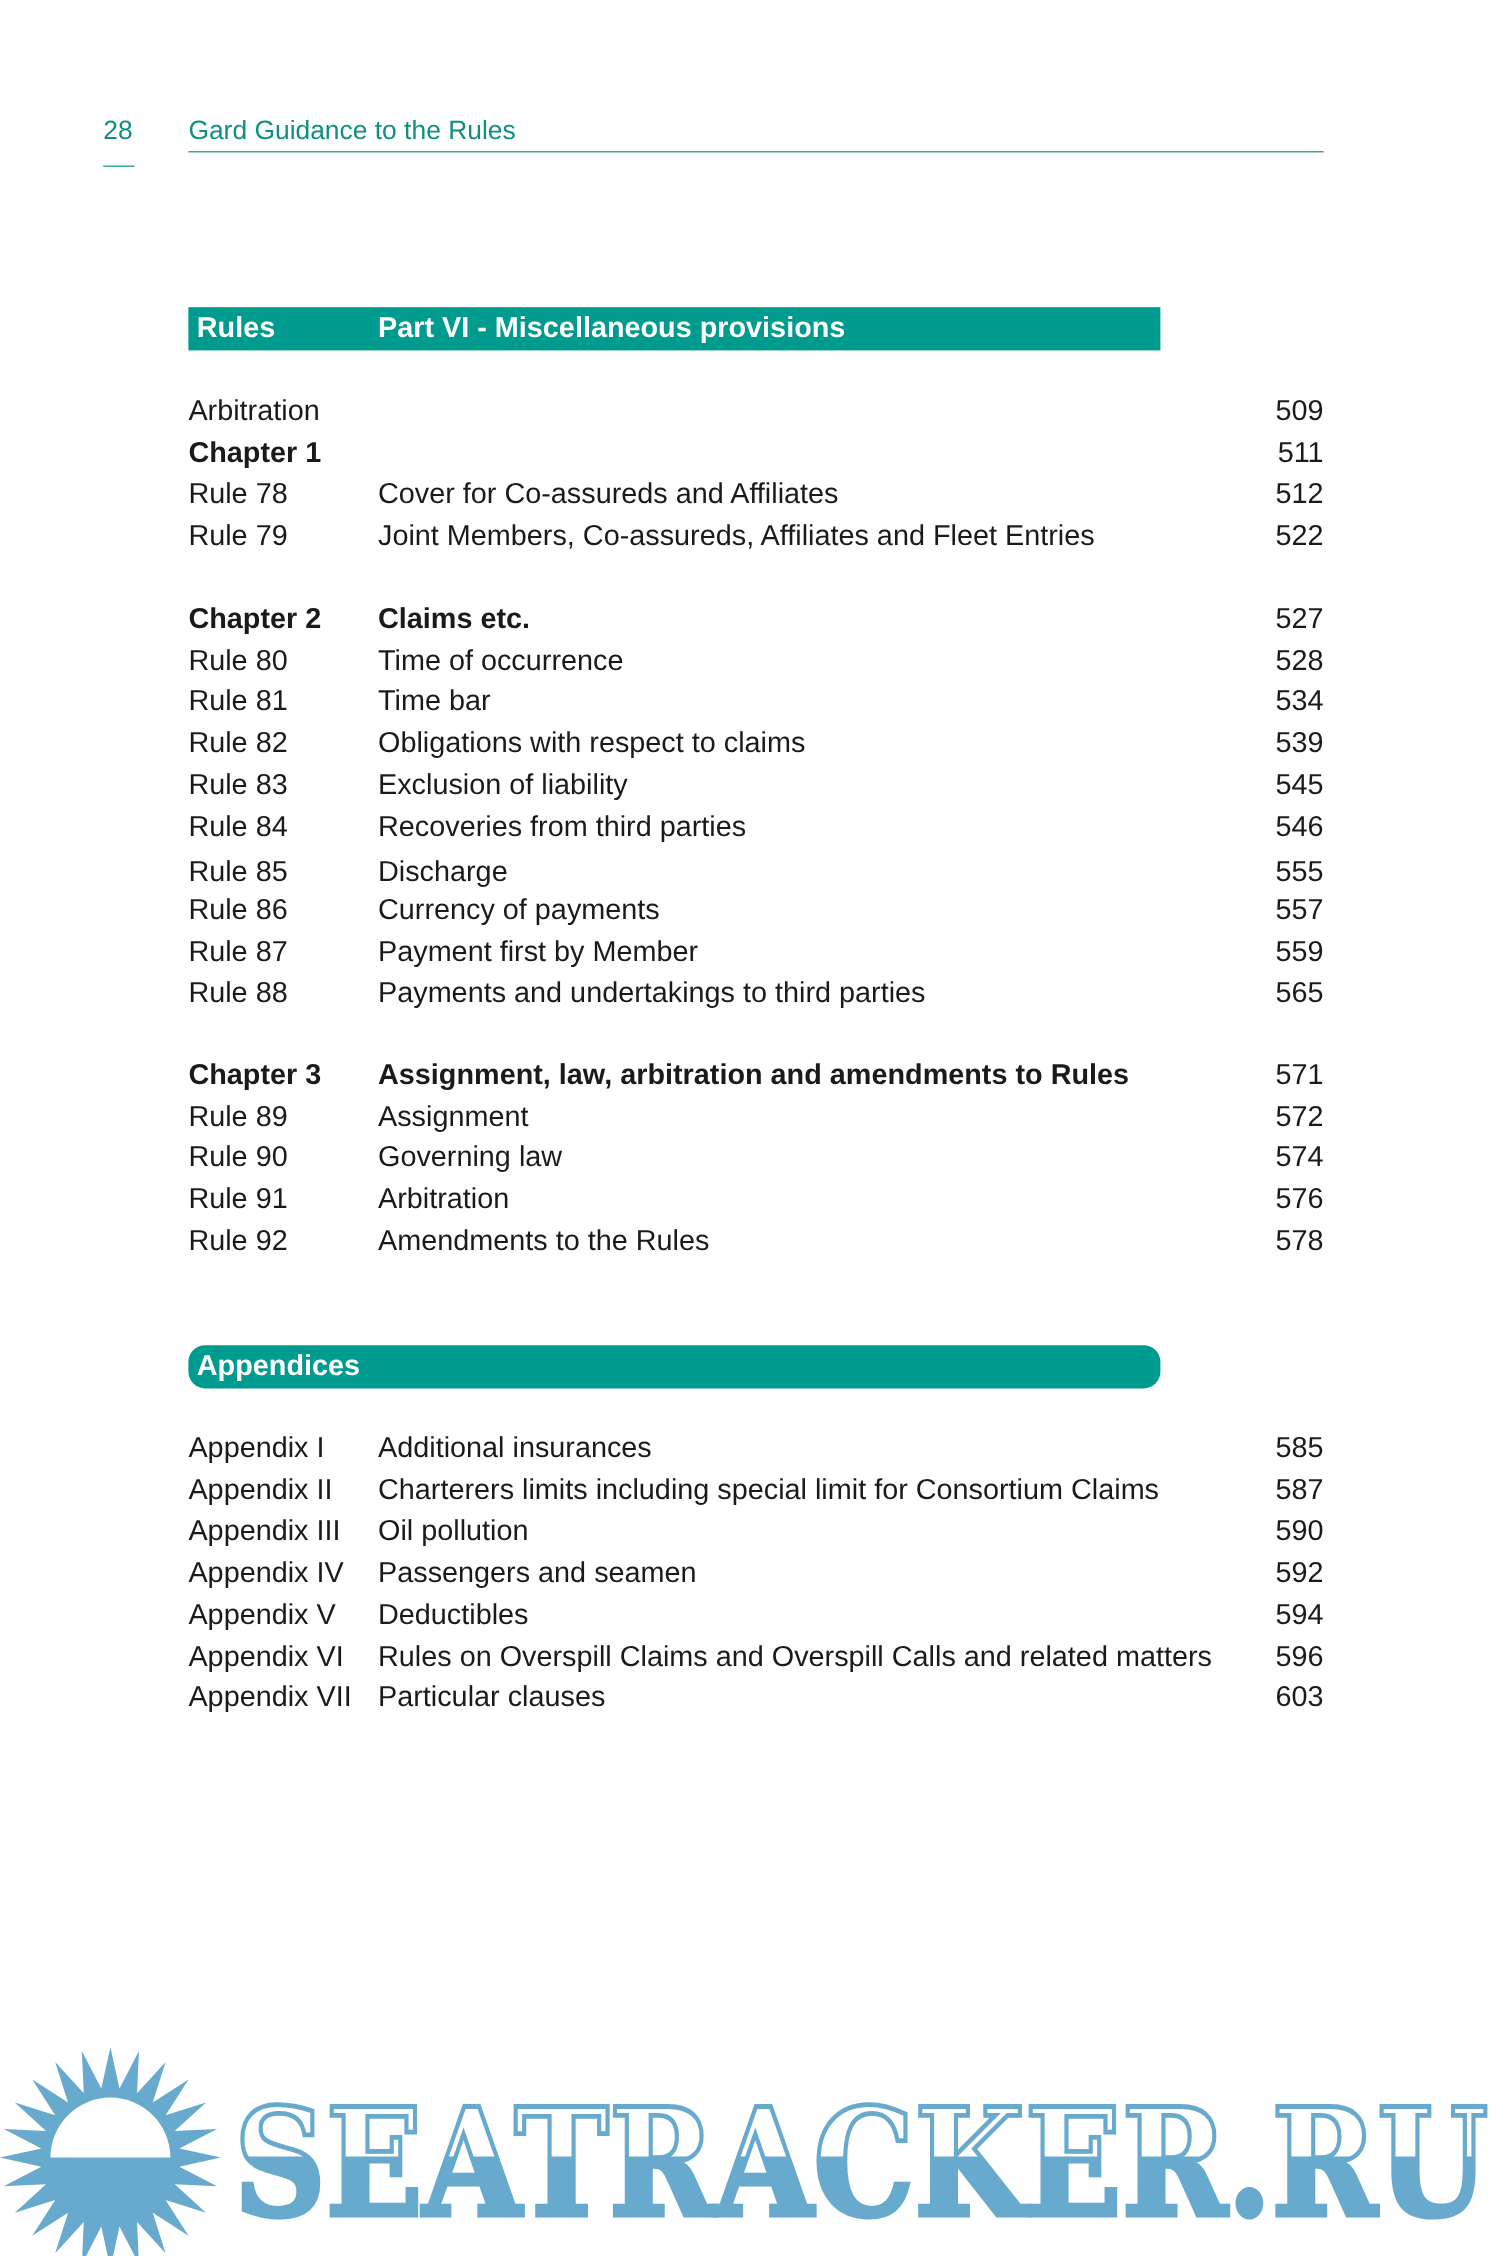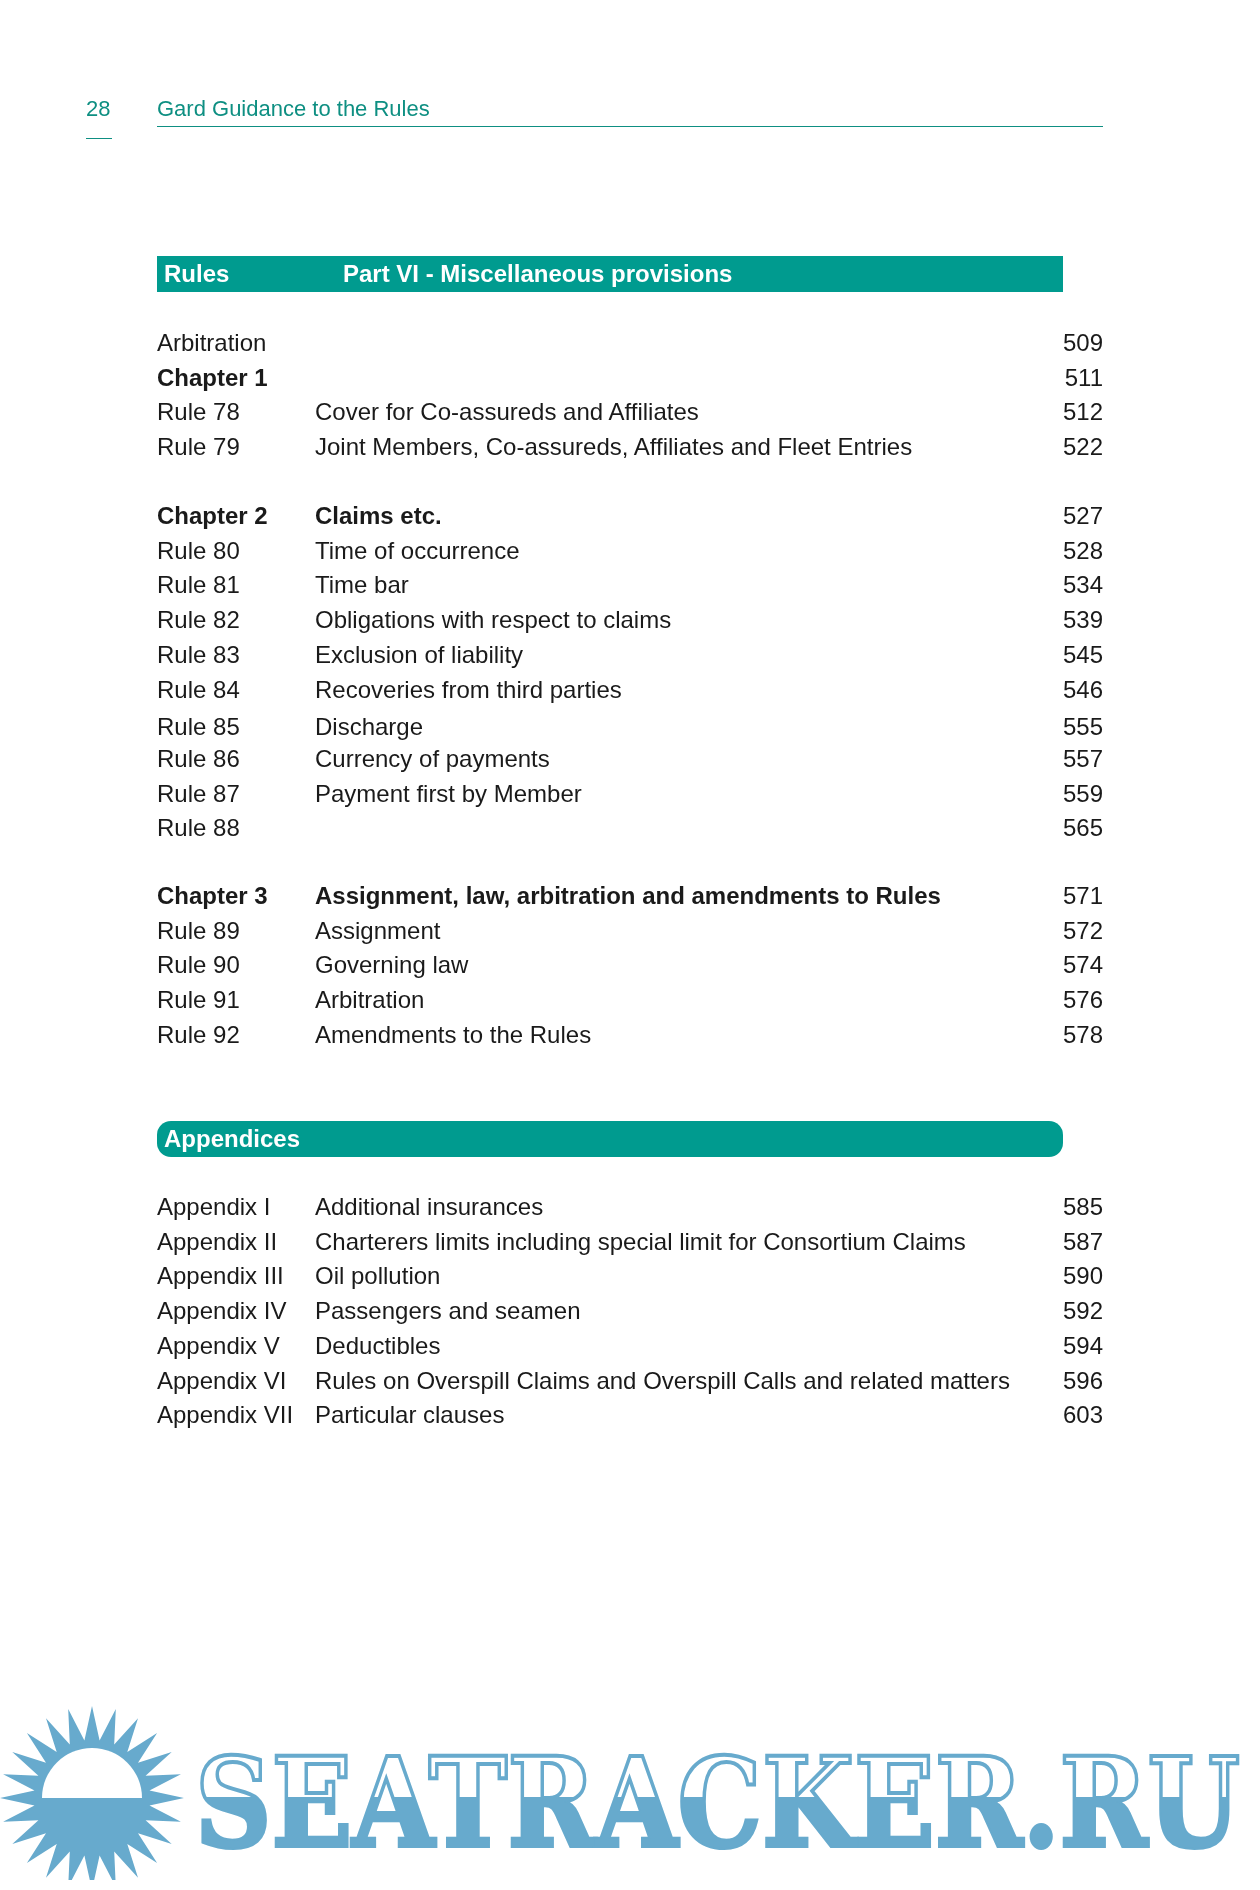--- a/index.html
+++ b/index.html
@@ -2,39 +2,39 @@
 <html><head>
 <meta charset="utf-8">
 <style>
   html, body { margin:0; padding:0; }
   body { width:1260px; height:1890px; background:#ffffff; position:relative; overflow:hidden;
          font-family:"Liberation Sans", sans-serif; color:#1a1a1a; }
   .hdr-num { position:absolute; left:86px; top:96px; font-size:22px; color:#0e8f82; line-height:26px;
              border-bottom:1.5px solid #0e8f82; padding-bottom:16px; width:26px; }
   .hdr-title { position:absolute; left:157px; top:96px; width:946px; font-size:22px; color:#0e8f82; line-height:26px;
                border-bottom:1.5px solid #0e8f82; padding-bottom:4px; }
-  .bar { position:absolute; left:157px; width:906px; height:36px; background:#009b8f; color:#fff;
+  .bar { position:absolute; left:157px; width:810px; height:36px; background:#009b8f; color:#fff;
          font-family:"Liberation Sans", sans-serif; font-weight:bold; font-size:24px; line-height:36px; }
   .bar span { position:absolute; top:0; }
   .row { position:absolute; left:157px; width:946px; height:34px; font-size:24px; line-height:34px; }
   .row .c1 { position:absolute; left:0; top:0; white-space:nowrap; }
   .row .c2 { position:absolute; left:158px; top:0; white-space:nowrap; }
   .row .c3 { position:absolute; right:0; top:0; }
   .row.bold .c1, .row.bold .c2 { font-weight:bold; }
   .wm { position:absolute; left:0; top:1700px; width:1260px; height:180px; }
 </style>
 </head>
 <body>
 
 <div class="hdr-num">28</div>
 <div class="hdr-title">Gard Guidance to the Rules</div>
 
 <div class="bar" style="top:256px;">
   <span style="left:7px;">Rules</span>
-  <span style="left:158px;margin-left:28px;">Part VI - Miscellaneous provisions</span>
+  <span style="left:158px;">Part VI - Miscellaneous provisions</span>
 </div>
 
 <div id="toc">
     <div class="row" style="top: 326px;">
       <span class="c1">Arbitration</span>
       <span class="c2"></span>
       <span class="c3">509</span>
     </div>
     <div class="row bold" style="top: 360.7px;">
       <span class="c1">Chapter 1</span>
@@ -90,20 +90,21 @@
       <span class="c2">Currency of payments</span>
       <span class="c3">557</span>
     </div>
     <div class="row" style="top: 776.6px;">
       <span class="c1">Rule 87</span>
       <span class="c2">Payment first by Member</span>
       <span class="c3">559</span>
     </div>
     <div class="row" style="top: 811.3px;">
       <span class="c1">Rule 88</span>
+      <span class="c2">Payments and undertakings to third parties</span>
       <span class="c3">565</span>
     </div>
     <div class="row bold" style="top: 879px;">
       <span class="c1">Chapter 3</span>
       <span class="c2">Assignment, law, arbitration and amendments to Rules</span>
       <span class="c3">571</span>
     </div>
     <div class="row" style="top: 913.7px;">
       <span class="c1">Rule 89</span>
       <span class="c2">Assignment</span>

